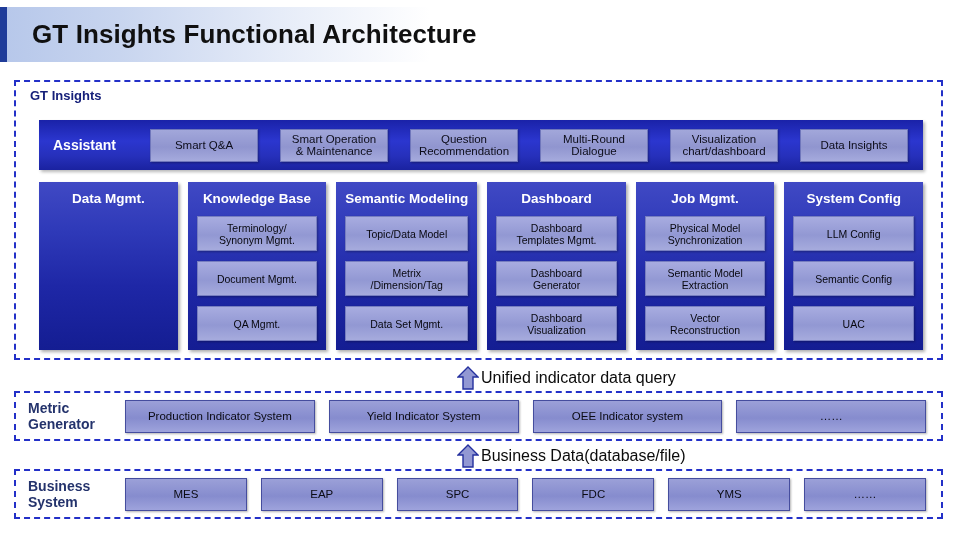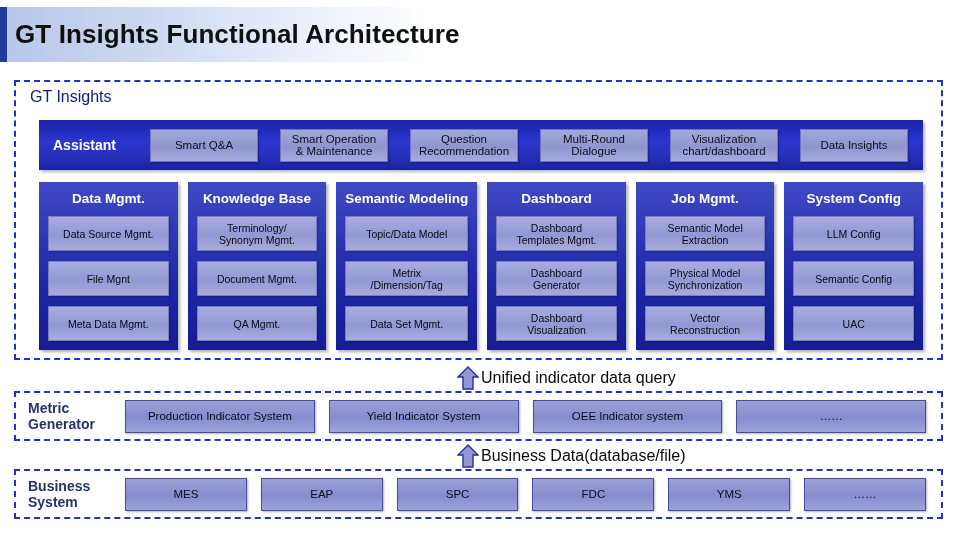--- a/index.html
+++ b/index.html
@@ -25,40 +25,40 @@
   #title-accent {
     width: 7px; height: 55px;
     background: #1f3c99;
     flex: 0 0 auto;
   }
   #title-text {
     font-size: 26px;
     font-weight: bold;
     color: #101010;
     letter-spacing: 0.1px;
-    padding-left: 8px;
+    padding-left: 25px;
     white-space: nowrap;
   }
 
   
   .dashed-frame {
     position: absolute;
     border: 2.5px dashed #2330c8;
     background: #ffffff;
   }
 
   
   #gt-frame {
     left: 14px; top: 80px;
     width: 929px; height: 280px;
   }
   #gt-frame-label {
     position: absolute;
     left: 14px; top: 6px;
-    font-size: 16px; font-weight: normal;
+    font-size: 13px; font-weight: bold;
     color: #16207a;
     white-space: nowrap;
   }
 
   
   #assistant-band {
     position: absolute;
     left: 23px; top: 38px;
     width: 884px; height: 50px;
     background: linear-gradient(to bottom, #1a22a8 0%, #2b36cf 42%, #2630bb 72%, #1a22a0 100%);
@@ -222,25 +222,20 @@
 Dialogue</div>
     <div class="assistant-chip">Visualization
 chart/dashboard</div>
     <div class="assistant-chip">Data Insights</div>
   </div>
 
   <div id="columns">
 
     <div class="column">
       <div class="column-title">Data Mgmt.</div>
-      <div class="column-items">
-        <div class="sub-box">Data Source Mgmt.</div>
-        <div class="sub-box">File Mgnt</div>
-        <div class="sub-box">Meta Data Mgmt.</div>
-      </div>
     </div>
 
     <div class="column">
       <div class="column-title">Knowledge Base</div>
       <div class="column-items">
         <div class="sub-box">Terminology/
 Synonym Mgmt.</div>
         <div class="sub-box">Document Mgmt.</div>
         <div class="sub-box">QA Mgmt.</div>
       </div>
@@ -264,24 +259,24 @@
         <div class="sub-box">Dashboard
 Generator</div>
         <div class="sub-box">Dashboard
 Visualization</div>
       </div>
     </div>
 
     <div class="column">
       <div class="column-title">Job Mgmt.</div>
       <div class="column-items">
+        <div class="sub-box">Physical Model
+Synchronization</div>
         <div class="sub-box">Semantic Model
 Extraction</div>
-        <div class="sub-box">Physical Model
-Synchronization</div>
         <div class="sub-box">Vector
 Reconstruction</div>
       </div>
     </div>
 
     <div class="column">
       <div class="column-title">System Config</div>
       <div class="column-items">
         <div class="sub-box">LLM Config</div>
         <div class="sub-box">Semantic Config</div>

